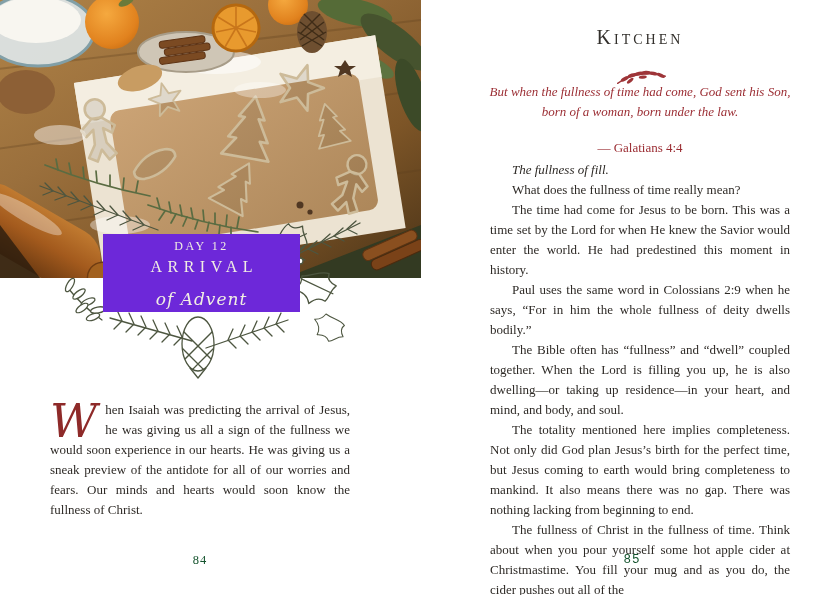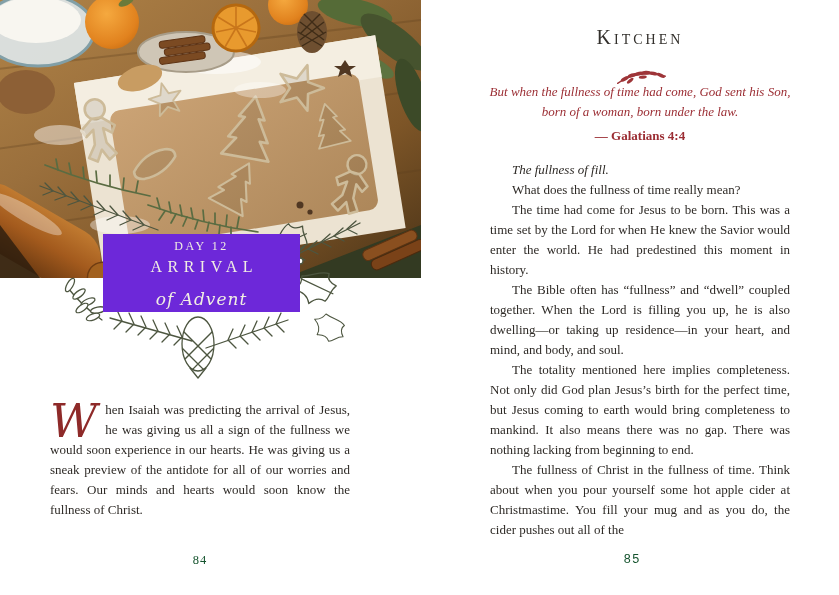--- a/index.html
+++ b/index.html
@@ -26,21 +26,21 @@
   .pagenum{position:absolute;top:553px;width:300px;text-align:center;font-size:12.5px;letter-spacing:1px;color:#14532d;z-index:2;}
   .pagenum-left{left:50px;}
   .pagenum-right{left:62px;font-family:Liberation Mono, monospace;}
 
   
   .chapter{position:absolute;left:70px;top:26px;width:300px;margin:0;text-align:center;
            font-variant:small-caps;font-weight:normal;font-size:20px;letter-spacing:3px;color:#33302c;}
   .ornament{position:absolute;left:194px;top:66px;width:54px;height:24px;}
   .quote{position:absolute;left:50px;top:82px;width:340px;text-align:center;color:#9b2d33;line-height:20px;font-size:13px;}
   .quote-line{font-style:italic;}
-  .quote-attr{margin-top:4px;font-weight:bold;}
+  .quote-attr{margin-top:16px;}
   .body-right{position:absolute;left:70px;top:160px;width:300px;font-size:13px;line-height:20px;}
   .body-right p{margin:0;text-indent:22px;text-align:justify;}
   .body-right p.italic{font-style:italic;}
 </style>
 </head>
 <body>
 
 <div class="spread">
 
   <section class="page page-left">
@@ -254,20 +254,21 @@
     <div class="quote">
       <div class="quote-line">But when the fullness of time had come, God sent his Son,</div>
       <div class="quote-line">born of a woman, born under the law.</div>
       <div class="quote-attr">— Galatians 4:4</div>
     </div>
 
     <div class="body-right">
       <p class="italic">The fullness of fill.</p>
       <p>What does the fullness of time really mean?</p>
       <p>The time had come for Jesus to be born. This was a time set by the Lord for when He knew the Savior would enter the world. He had predestined this moment in history.</p>
+      <p>Paul uses the same word in Colossians 2:9 when he says, “For in him the whole fullness of deity dwells bodily.”</p>
       <p>The Bible often has “fullness” and “dwell” coupled together. When the Lord is filling you up, he is also dwelling—or taking up residence—in your heart, and mind, and body, and soul.</p>
       <p>The totality mentioned here implies completeness. Not only did God plan Jesus’s birth for the perfect time, but Jesus coming to earth would bring completeness to mankind. It also means there was no gap. There was nothing lacking from beginning to end.</p>
       <p>The fullness of Christ in the fullness of time. Think about when you pour yourself some hot apple cider at Christmastime. You fill your mug and as you do, the cider pushes out all of the</p>
     </div>
 
     <div class="pagenum pagenum-right">85</div>
   </section>
 </div>
 
 </body></html>

